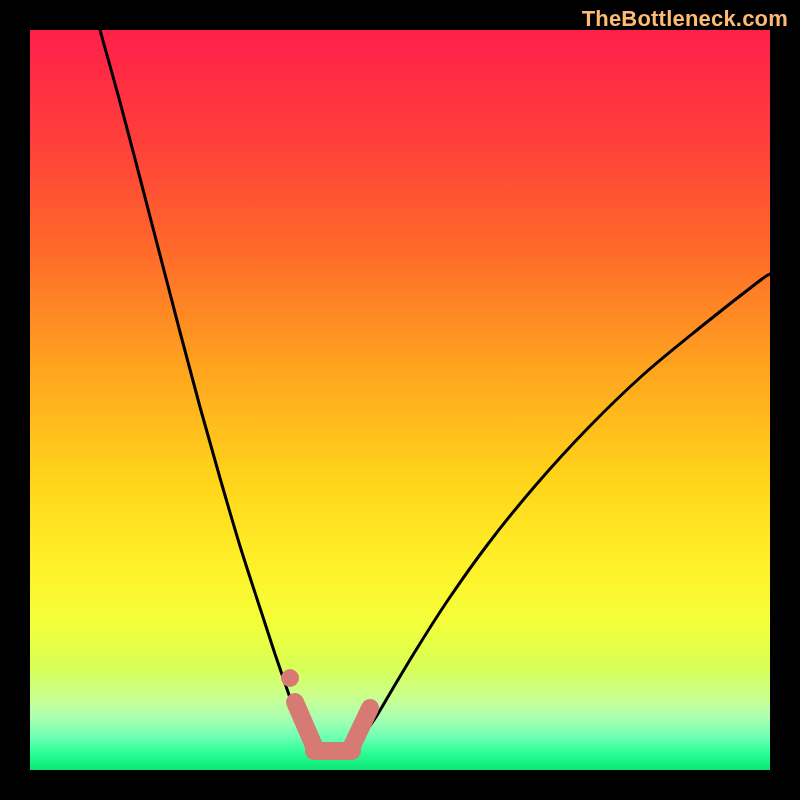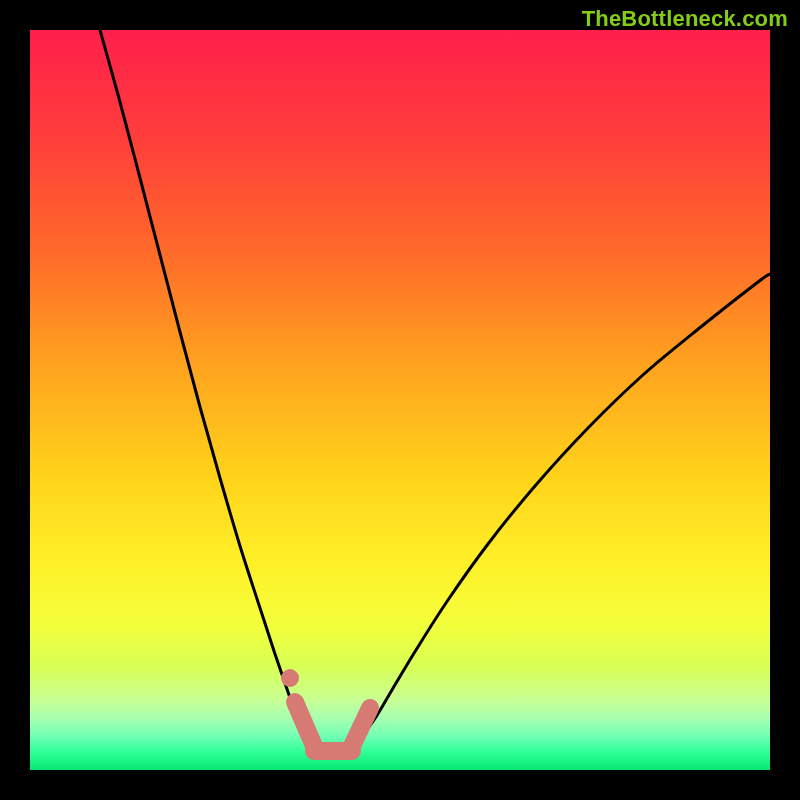--- a/index.html
+++ b/index.html
@@ -17,21 +17,21 @@
     top: 30px;
     width: 740px;
     height: 740px;
   }
   .watermark {
     position: absolute;
     top: 6px;
     right: 12px;
     font-size: 22px;
     font-weight: 600;
-    color: #84cc16;
+    color: #fdba74;
     letter-spacing: 0.2px;
   }
   svg { display: block; }
 </style>
 </head>
 <body>
 
 <div class="watermark">TheBottleneck.com</div>
 
 <div class="frame">

